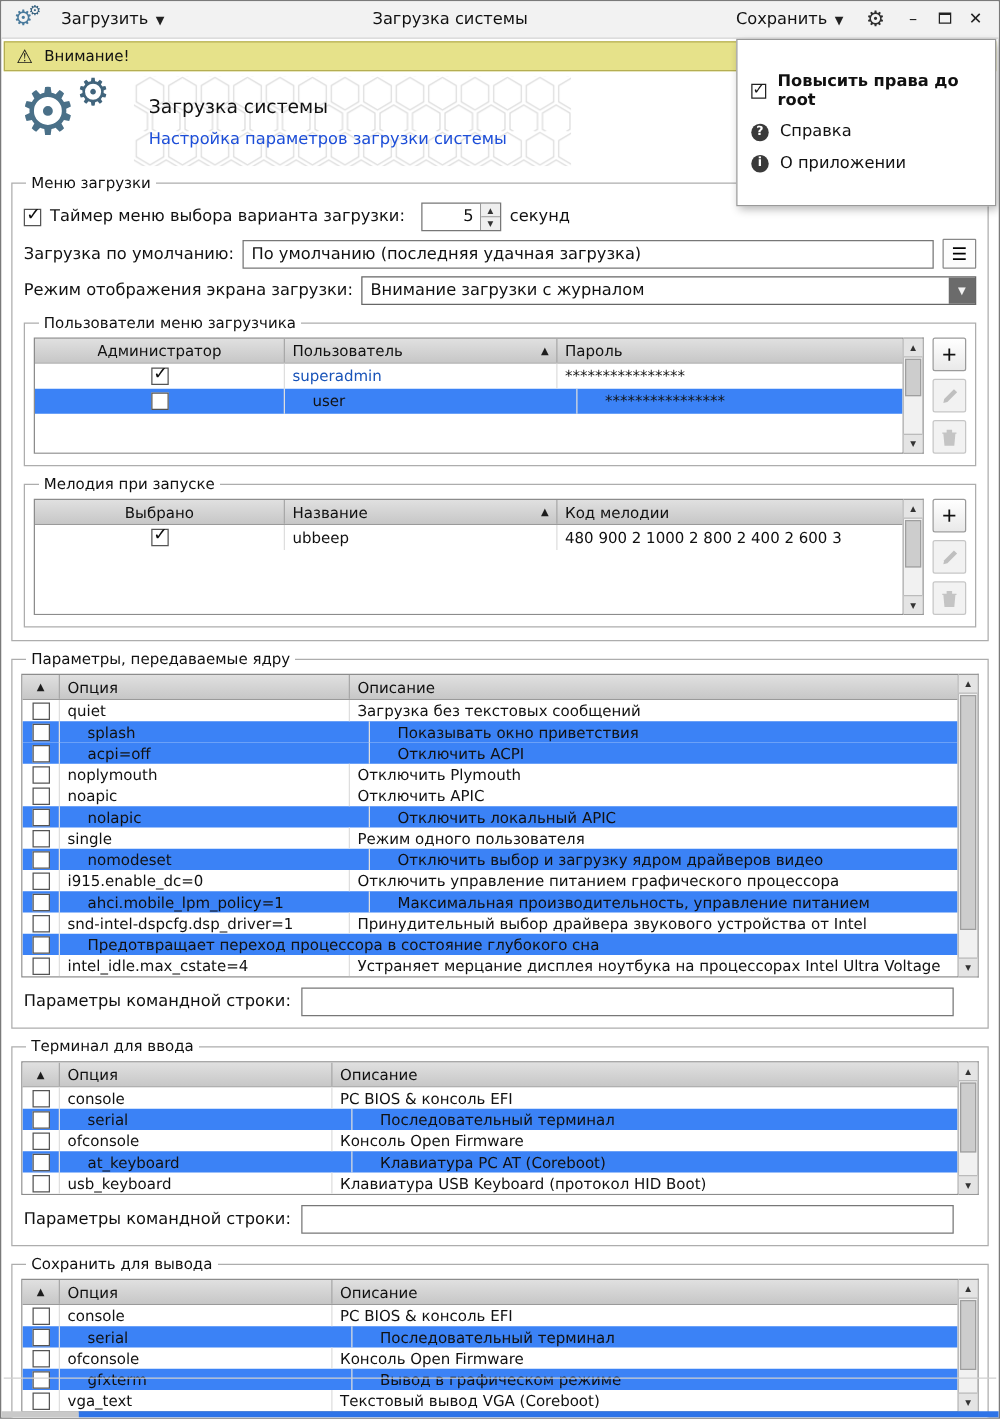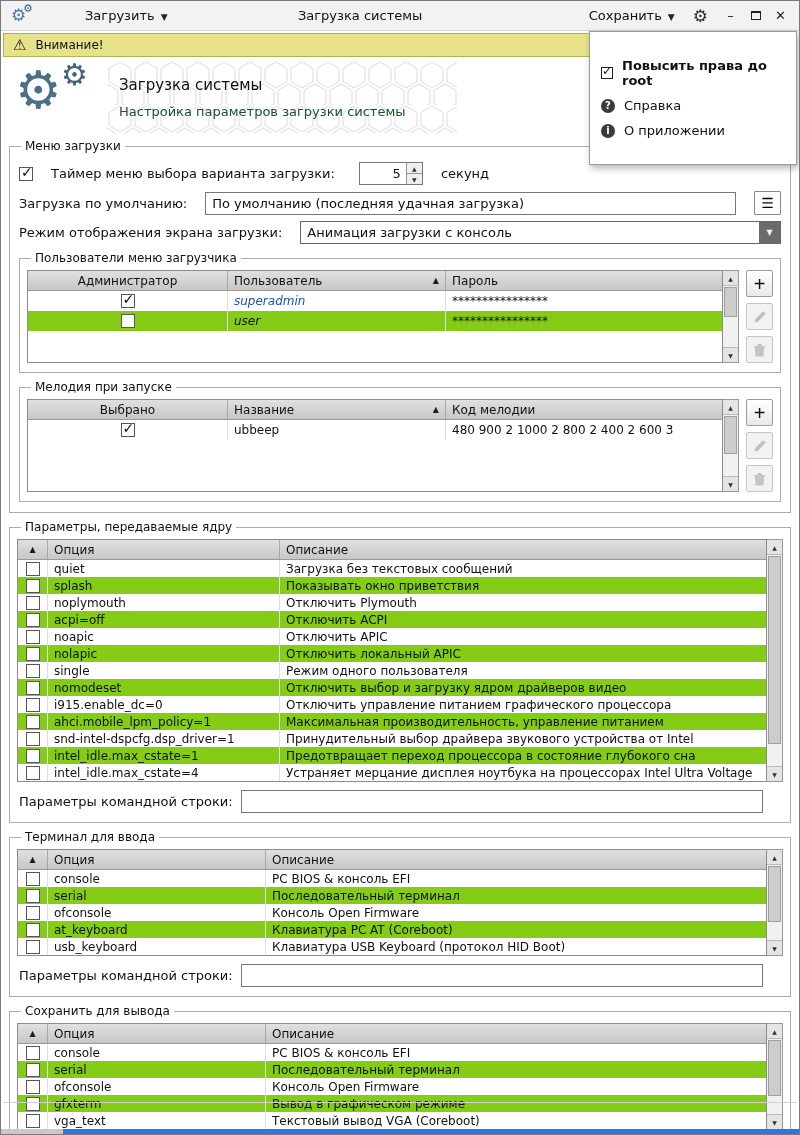--- a/index.html
+++ b/index.html
@@ -4,21 +4,21 @@
 <style>
   *{box-sizing:border-box;margin:0;padding:0;}
   html,body{width:800px;height:1135px;}
   body{font-family:"DejaVu Sans",sans-serif;background:#fff;}
   .window{width:800px;height:1135px;background:#fff;border:1px solid #7a7a7a;position:relative;overflow:hidden;font-size:13px;color:#111;}
 
   
   .titlebar{height:30px;background:#f2f2f2;border-bottom:1px solid #d5d5d5;display:flex;align-items:center;padding:0 10px;gap:8px;}
   .tb-gears{color:#4a7b9d;font-size:17px;line-height:1;position:relative;width:26px;}
   .tb-gears .g2{position:absolute;font-size:11px;top:-4px;left:12px;color:#35607e;}
-  .tb-btn{display:flex;align-items:center;gap:6px;font-size:13px;cursor:default;padding:2px 4px;margin-left:36px;}
+  .tb-btn{display:flex;align-items:center;gap:6px;font-size:13px;cursor:default;padding:2px 4px;}
   .dd{font-size:9px;color:#222;padding-top:2px;}
   .tb-title{flex:1;text-align:center;font-size:13px;}
   .tb-gear-dark{font-size:17px;color:#2e2e2e;margin:0 6px;cursor:default;}
   .winctl{font-size:13px;color:#222;width:17px;text-align:center;cursor:default;line-height:1;}
   .maxbox{display:inline-block;width:10px;height:9px;border:1px solid #222;border-top-width:2px;}
 
   
   .warnbar{margin:2px;height:24px;background:#e6e28a;border:1px solid #b5ae52;display:flex;align-items:center;gap:9px;padding:0 9px;font-size:12px;}
   .warn-icon{font-size:15px;color:#151515;line-height:1;}
 
@@ -31,27 +31,27 @@
   .mcircle{width:14px;height:14px;border-radius:50%;background:#3a3a3a;color:#fff;font-size:10px;display:flex;align-items:center;justify-content:center;font-weight:bold;flex:none;}
 
   
   .header{position:relative;height:76px;margin:2px 10px 4px;display:flex;align-items:center;gap:16px;}
   .hexbg{position:absolute;left:96px;top:2px;z-index:0;}
   .logo{position:relative;width:92px;height:70px;z-index:1;}
   .logo .gbig{font-size:52px;position:absolute;left:4px;top:2px;line-height:1;color:#4a7088;}
   .logo .gsm{font-size:30px;position:absolute;left:50px;top:-2px;line-height:1;color:#41647c;}
   .htext{position:relative;z-index:1;}
   .h-title{font-size:15px;margin-bottom:10px;color:#101010;}
-  .h-sub{font-size:13px;color:#14532d;}
+  .h-sub{font-size:13px;color:#1d4ed8;}
 
   
   fieldset.group{border:1px solid #adadad;margin:0 8px 7px;padding:3px 7px 7px;background:#fff;}
   fieldset.group legend{font-size:12px;padding:0 4px;margin-left:4px;color:#111;}
   fieldset.inner{margin:7px 2px 3px;}
-  .frow{display:flex;align-items:center;gap:18px;margin:6px 2px;}
+  .frow{display:flex;align-items:center;gap:7px;margin:6px 2px;}
   label{font-size:13px;white-space:nowrap;}
 
   
   .cb{display:inline-block;width:14px;height:14px;border:1px solid #555;background:#fff;position:relative;flex:none;cursor:default;}
   .cb.checked::after{content:"✓";position:absolute;left:1px;top:-4px;font-size:14px;font-weight:bold;color:#0d0d0d;}
 
   
   .spin{display:flex;width:64px;height:23px;border:1px solid #777;background:#fff;margin-left:6px;}
   .spinval{flex:1;text-align:right;padding:3px 5px 0 0;font-size:13px;}
   .spinarrows{width:16px;border-left:1px solid #999;display:flex;flex-direction:column;}
@@ -70,29 +70,29 @@
   
   .tablerow{display:flex;margin:2px 0;}
   .dtable{flex:1;border:1px solid #8c8c8c;background:#fff;overflow:hidden;display:flex;flex-direction:column;}
   .thead{display:flex;background:linear-gradient(#e0e0e0,#c7c7c7);border-bottom:1px solid #9a9a9a;flex:none;}
   .th{display:flex;align-items:center;height:19px;padding:0 6px;font-size:12px;border-right:1px solid #a8a8a8;cursor:default;}
   .th:last-child{border-right:none;}
   .th .thlabel{flex:1;white-space:nowrap;overflow:hidden;}
   .sortarrow{font-size:8px;color:#1d1d1d;margin-left:4px;}
   .tbody{background:#fff;flex:1;}
   .tr{display:flex;align-items:stretch;}
-  .tr.alt{background:#84cc16;}
+  .tr.alt{background:#3b82f6;gap:16px;}
   .td{padding:0 6px;font-size:12px;border-right:1px solid #dedede;display:flex;align-items:center;white-space:nowrap;overflow:hidden;}
   .td:last-child{border-right:none;}
   .ccell{justify-content:center;}
   .linktext{color:#1853b8;}
 
   .t-users .tr,.t-melody .tr{height:20px;}
   .t-kernel .tr,.t-term .tr{height:17px;}
-  .t-users .tbody{min-height:64px;font-style:italic;}
+  .t-users .tbody{min-height:64px;}
   .t-melody .tbody{min-height:70px;}
   .t-users .c0,.t-melody .c0{width:200px;}
   .t-users .c1,.t-melody .c1{width:218px;}
   .t-users .c2,.t-melody .c2{flex:1;}
   .t-kernel .c0,.t-term .c0{width:30px;}
   .t-kernel .c1{width:232px;}
   .t-term .c1{width:218px;}
   .t-kernel .c2,.t-term .c2{flex:1;}
   .t-users .th.c0,.t-melody .th.c0{justify-content:center;}
   .t-users .th.c0 .thlabel,.t-melody .th.c0 .thlabel{flex:none;}
@@ -207,21 +207,21 @@
 
     <div class="frow">
       <label>Загрузка по умолчанию:</label>
       <div class="tinput grow">По умолчанию (последняя удачная загрузка)</div>
       <button class="iconbtn">☰</button>
     </div>
 
     <div class="frow">
       <label>Режим отображения экрана загрузки:</label>
       <div class="combo grow">
-        <span class="ctext">Анимация загрузки с консоль</span>
+        <span class="ctext">Внимание загрузки с журналом</span>
         <span class="carrow">▼</span>
       </div>
     </div>
 
     <fieldset class="group inner">
       <legend>Пользователи меню загрузчика</legend>
       <div class="tablerow">
         <div class="dtable t-users">
             <div class="thead">
               <div class="th c0">
@@ -348,34 +348,34 @@
               <div class="td c1">quiet</div>
               <div class="td c2">Загрузка без текстовых сообщений</div>
             </div>
             <div class="tr alt">
               <div class="td c0 ccell">
                 <span class="cb"></span>
               </div>
               <div class="td c1">splash</div>
               <div class="td c2">Показывать окно приветствия</div>
             </div>
+            <div class="tr alt">
+              <div class="td c0 ccell">
+                <span class="cb"></span>
+              </div>
+              <div class="td c1">acpi=off</div>
+              <div class="td c2">Отключить ACPI</div>
+            </div>
             <div class="tr">
               <div class="td c0 ccell">
                 <span class="cb"></span>
               </div>
               <div class="td c1">noplymouth</div>
               <div class="td c2">Отключить Plymouth</div>
             </div>
-            <div class="tr alt">
-              <div class="td c0 ccell">
-                <span class="cb"></span>
-              </div>
-              <div class="td c1">acpi=off</div>
-              <div class="td c2">Отключить ACPI</div>
-            </div>
             <div class="tr">
               <div class="td c0 ccell">
                 <span class="cb"></span>
               </div>
               <div class="td c1">noapic</div>
               <div class="td c2">Отключить APIC</div>
             </div>
             <div class="tr alt">
               <div class="td c0 ccell">
                 <span class="cb"></span>
@@ -415,21 +415,20 @@
               <div class="td c0 ccell">
                 <span class="cb"></span>
               </div>
               <div class="td c1">snd-intel-dspcfg.dsp_driver=1</div>
               <div class="td c2">Принудительный выбор драйвера звукового устройства от Intel</div>
             </div>
             <div class="tr alt">
               <div class="td c0 ccell">
                 <span class="cb"></span>
               </div>
-              <div class="td c1">intel_idle.max_cstate=1</div>
               <div class="td c2">Предотвращает переход процессора в состояние глубокого сна</div>
             </div>
             <div class="tr">
               <div class="td c0 ccell">
                 <span class="cb"></span>
               </div>
               <div class="td c1">intel_idle.max_cstate=4</div>
               <div class="td c2">Устраняет мерцание дисплея ноутбука на процессорах Intel Ultra Voltage</div>
             </div>
           </div>

